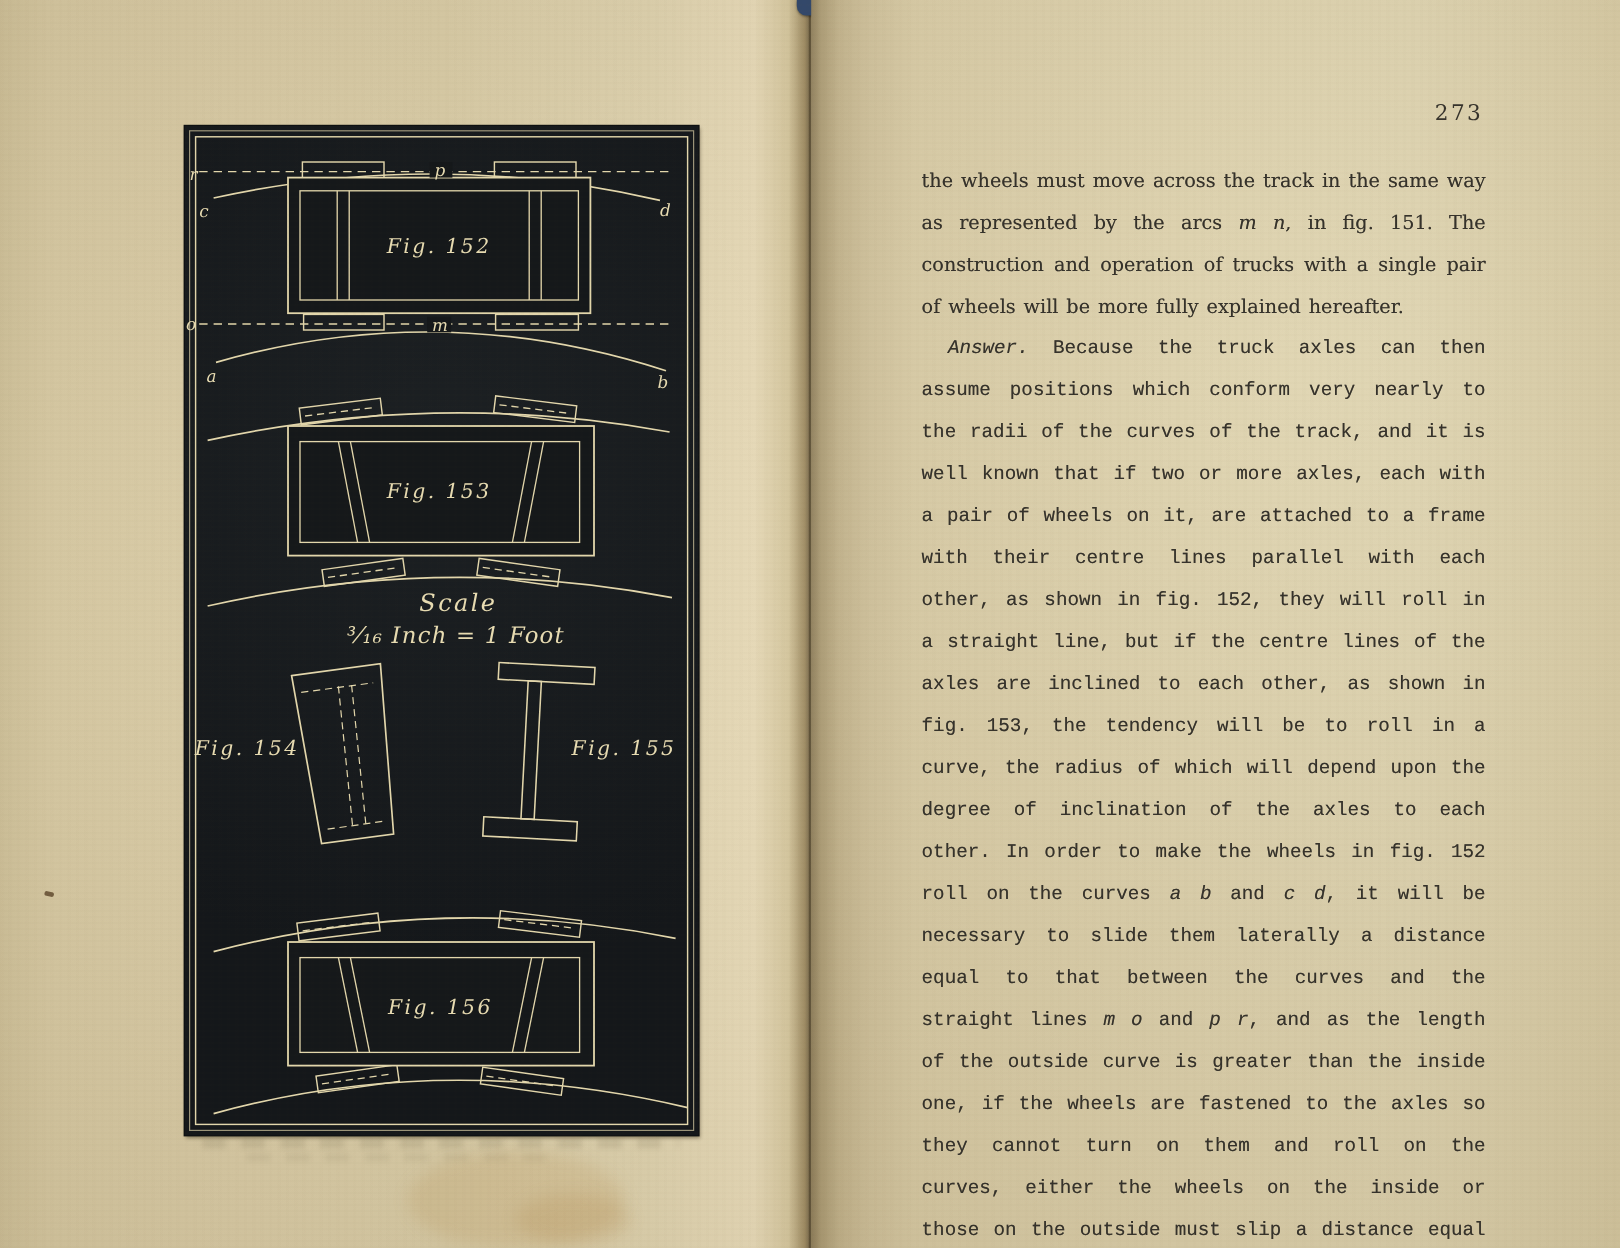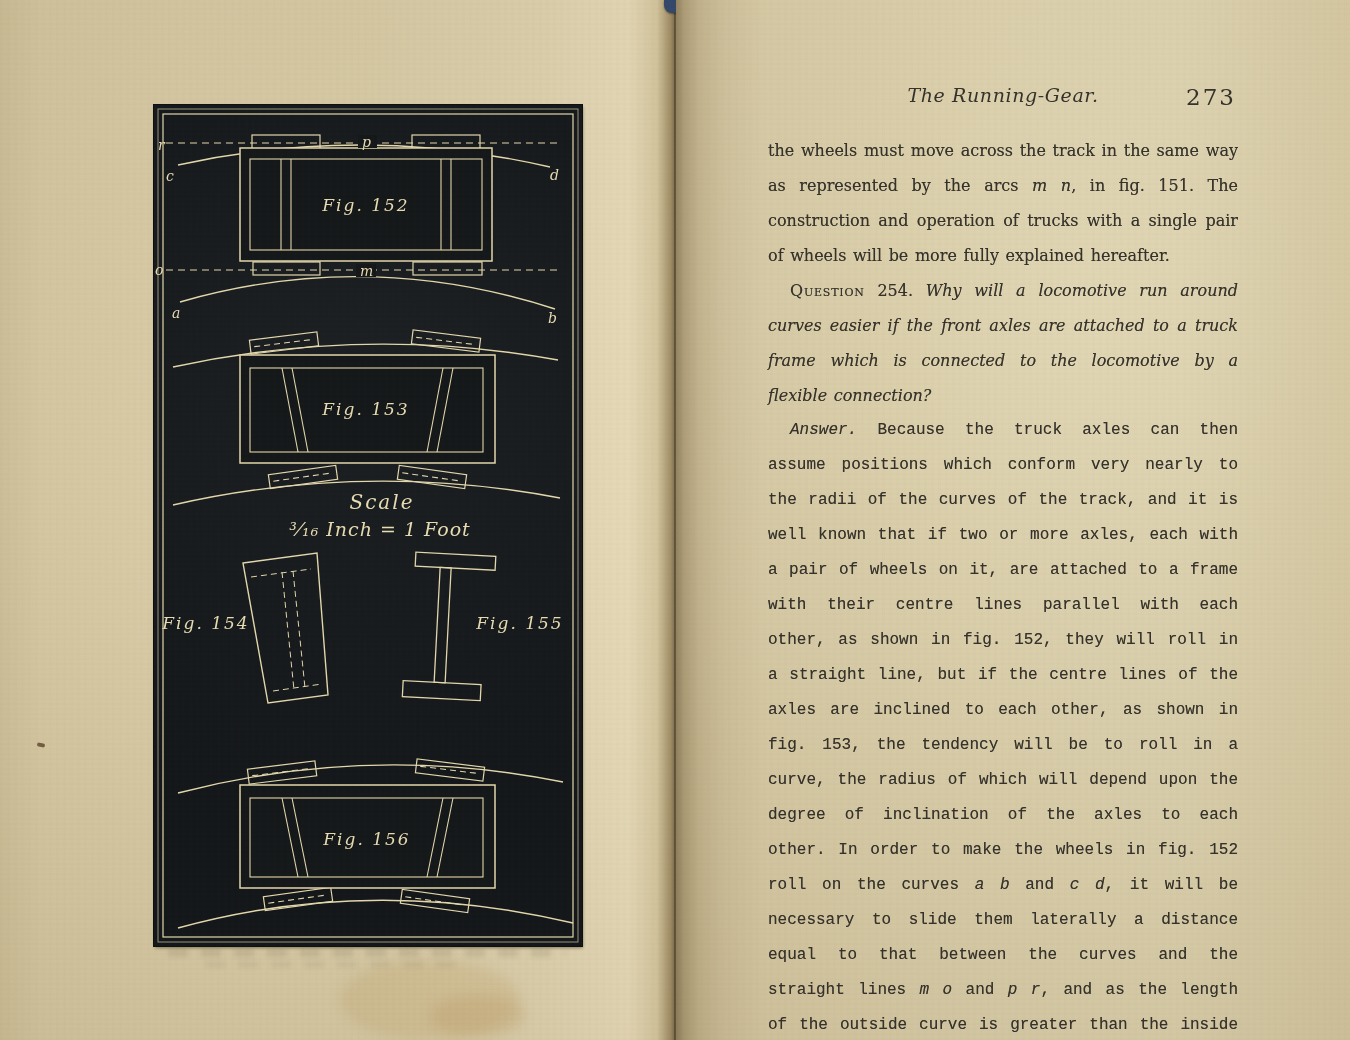--- a/index.html
+++ b/index.html
@@ -68,21 +68,21 @@
   .stain.s1{left:340px;top:960px;width:180px;height:80px;background:rgba(176,134,74,.17);}
   .stain.s2{left:430px;top:995px;width:95px;height:42px;background:rgba(176,134,74,.20);}
   .fleck{position:absolute;left:37px;top:743px;width:8px;height:4px;background:#5a4428;
     border-radius:2px;transform:rotate(12deg);opacity:.8;}
 
   
   .header-row{position:absolute;left:768px;top:84px;width:470px;height:28px;}
   .running-head{
     display:block;text-align:center;
     font-style:italic;font-size:19px;letter-spacing:.6px;color:#35322b;}
-  .page-number{position:absolute;right:2px;top:0;font-size:23px;color:#35322b;letter-spacing:2px;}
+  .page-number{position:absolute;right:2px;top:0;font-size:18px;color:#35322b;letter-spacing:2px;}
   .textblock{
     position:absolute;left:768px;top:133px;width:470px;
     font-size:16px;line-height:35px;color:#35322b;
     text-align:justify;word-spacing:1.5px;
     text-shadow:0 0 .5px rgba(53,50,43,.55);}
   .textblock p{margin:0;}
   .textblock p.indent{text-indent:22px;}
   .textblock p.jlast{text-align-last:justify;font-family:Liberation Mono, monospace;}
   .seg-i{font-style:italic;}
   .seg-sc{font-variant:small-caps;letter-spacing:.8px;}
@@ -219,24 +219,22 @@
     <div class="stain s2"></div>
     <div class="fleck"></div>
   </div>
 
   <div class="gutter-line"></div>
   <div class="spine-peek"></div>
 
   <div class="page right"></div>
 
   <div class="header-row">
-    <span class="running-head">The Running-Gear.</span>
     <span class="page-number">273</span>
   </div>
 
   <div class="textblock">
     <p class="para"><span>the wheels must move across the track in the same way as represented by the arcs </span><span class="seg-i">m n</span><span>, in fig. 151. The construction and operation of trucks with a single pair of wheels will be more fully explained hereafter.</span></p>
-    <p class="para indent"><span class="seg-sc">Question</span><span> 254. </span><span class="seg-i">Why will a locomotive run around curves easier if the front axles are attached to a truck frame which is connected to the locomotive by a flexible connection?</span></p>
     <p class="para indent jlast"><span class="seg-i">Answer.</span><span> Because the truck axles can then assume positions which conform very nearly to the radii of the curves of the track, and it is well known that if two or more axles, each with a pair of wheels on it, are attached to a frame with their centre lines parallel with each other, as shown in fig. 152, they will roll in a straight line, but if the centre lines of the axles are inclined to each other, as shown in fig. 153, the tendency will be to roll in a curve, the radius of which will depend upon the degree of inclination of the axles to each other. In order to make the wheels in fig. 152 roll on the curves </span><span class="seg-i">a b</span><span> and </span><span class="seg-i">c d</span><span>, it will be necessary to slide them laterally a distance equal to that between the curves and the straight lines </span><span class="seg-i">m o</span><span> and </span><span class="seg-i">p r</span><span>, and as the length of the outside curve is greater than the inside one, if the wheels are fastened to the axles so they cannot turn on them and roll on the curves, either the wheels on the inside or those on the outside must slip a distance equal to the difference in the length of the two curves. Considerable force will therefore be required to overcome the resistance due to the combined lateral and circumferential sliding of the wheels, so that more power will be needed to make them roll in a curve than is necessary to make them roll in a straight line. If, however, the axles</span></p>
   </div>
 
   <div class="texture"></div>
 </div>
 
 </body></html>

